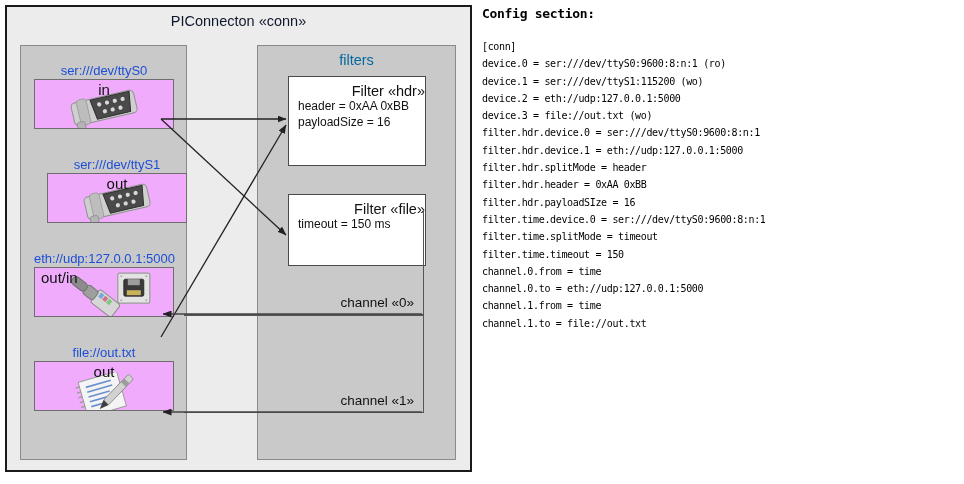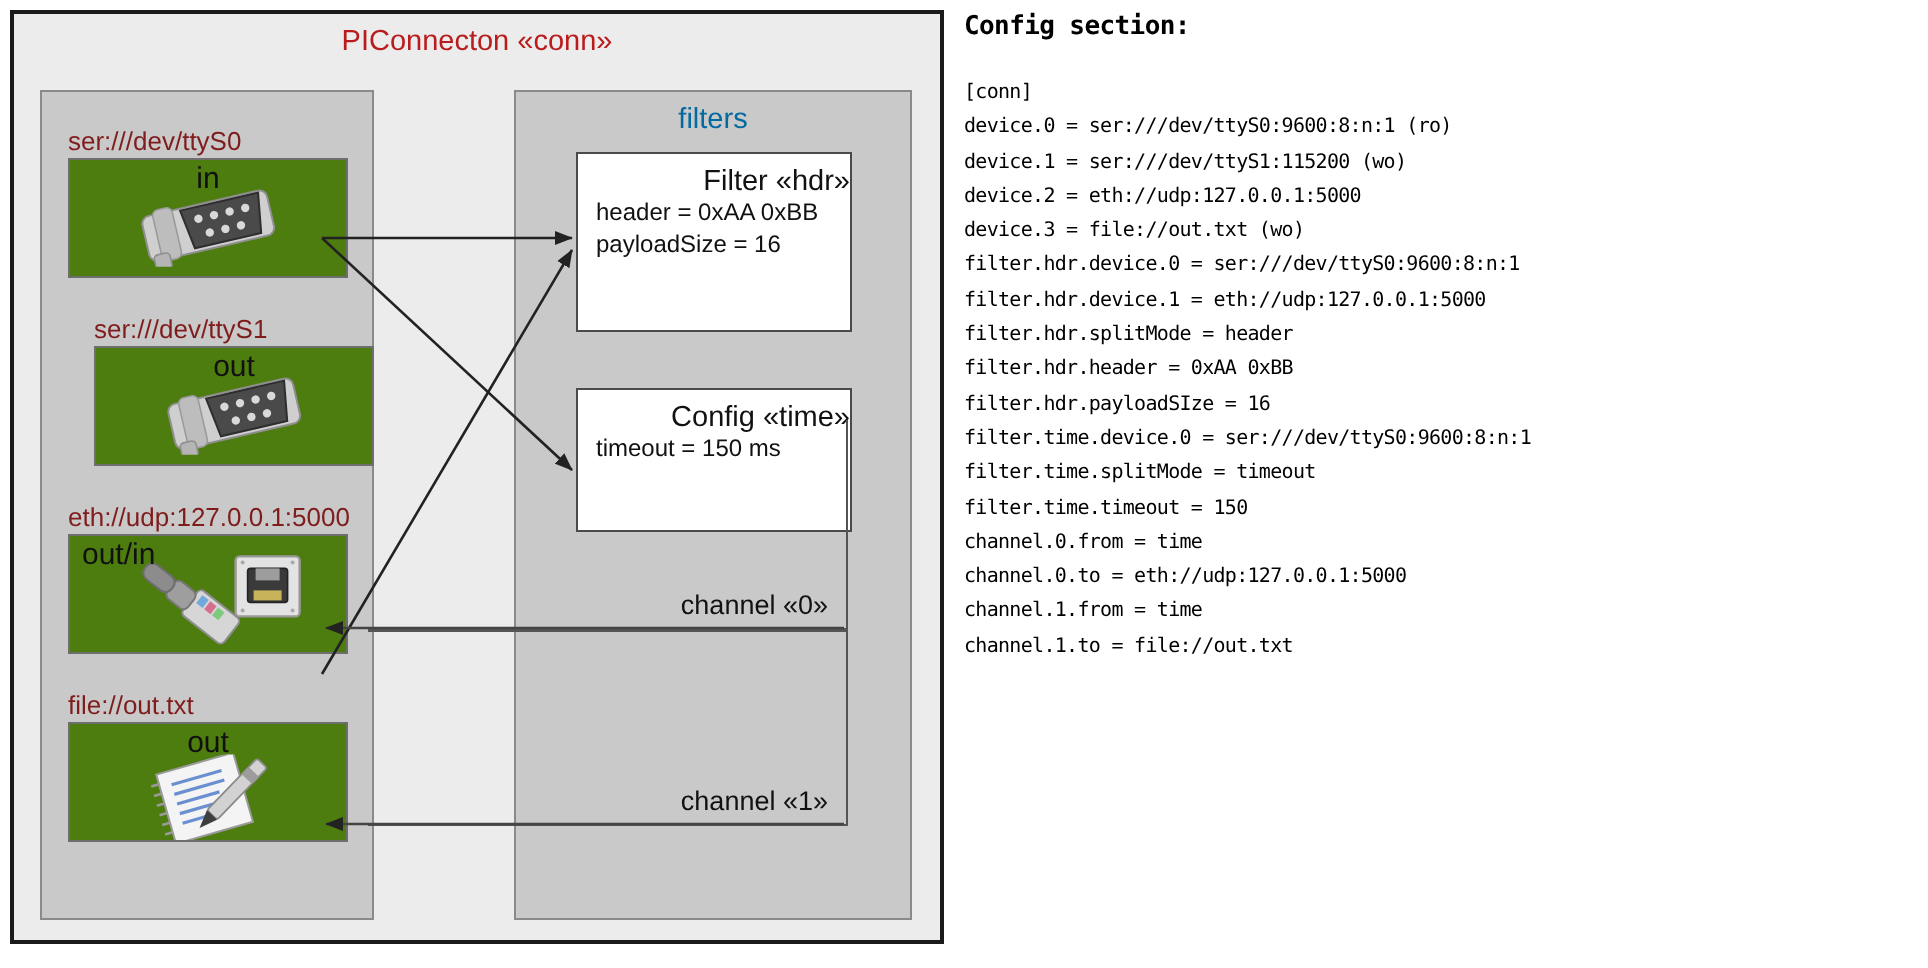--- a/index.html
+++ b/index.html
@@ -26,21 +26,21 @@
     background: #ececec;
     box-sizing: border-box;
   }
   #diagram-title {
     position: absolute;
     left: 0;
     top: 6px;
     width: 100%;
     text-align: center;
     font-size: 14.5px;
-    color: #b91c1c;
+    color: #0f172a;
   }
 
   
   .panel {
     position: absolute;
     background: #c9c9c9;
     border: 1.5px solid #8a8a8a;
     box-sizing: border-box;
   }
   #devices-panel { left: 13px;  top: 38px;  width: 167px; height: 415px; }
@@ -50,30 +50,30 @@
     left: 0; top: 6px;
     width: 100%;
     text-align: center;
     font-size: 14.5px;
     color: #0369a1;
   }
 
   
   .device-group { position: absolute; left: 13px; width: 140px; }
   .device-label {
-    text-align: left;
+    text-align: center;
     font-size: 13px;
-    color: #7f1d1d;
+    color: #1d4ed8;
     line-height: 17px;
     white-space: nowrap;
   }
   .device-box {
     position: relative;
-    height: 60px;
-    background: #4d7c0f;
+    height: 50px;
+    background: #f0abfc;
     border: 1.5px solid #6e6e6e;
     box-sizing: border-box;
     overflow: hidden;
   }
   .device-dir {
     position: absolute;
     top: 1px;
     width: 100%;
     text-align: center;
     font-size: 15px;
@@ -281,21 +281,21 @@
   <div class="panel" id="filters-panel">
     <div class="panel-title">filters</div>
 
     <div class="filter-box" id="filter-hdr">
       <div class="filter-title">Filter «hdr»</div>
       <div class="filter-prop">header = 0xAA 0xBB</div>
       <div class="filter-prop">payloadSize = 16</div>
     </div>
 
     <div class="filter-box" id="filter-time">
-      <div class="filter-title">Config «time»</div>
+      <div class="filter-title">Filter «file»</div>
       <div class="filter-prop">timeout = 150 ms</div>
     </div>
 
     <div class="channel-box" style="left:-74px; top:164px; width:240px; height:105px; border-top:none; border-left:none;">
       <div class="channel-label">channel «0»</div>
     </div>
 
     <div class="channel-box" style="left:-74px; top:269px; width:240px; height:98px; border-left:none;">
       <div class="channel-label">channel «1»</div>
     </div>

